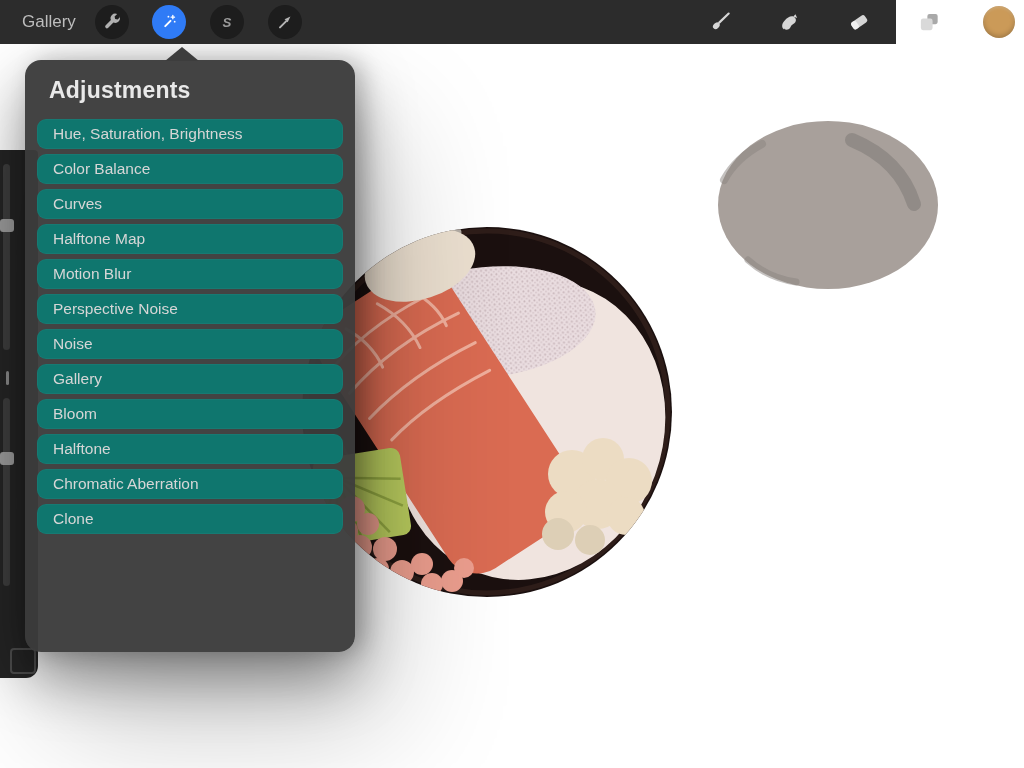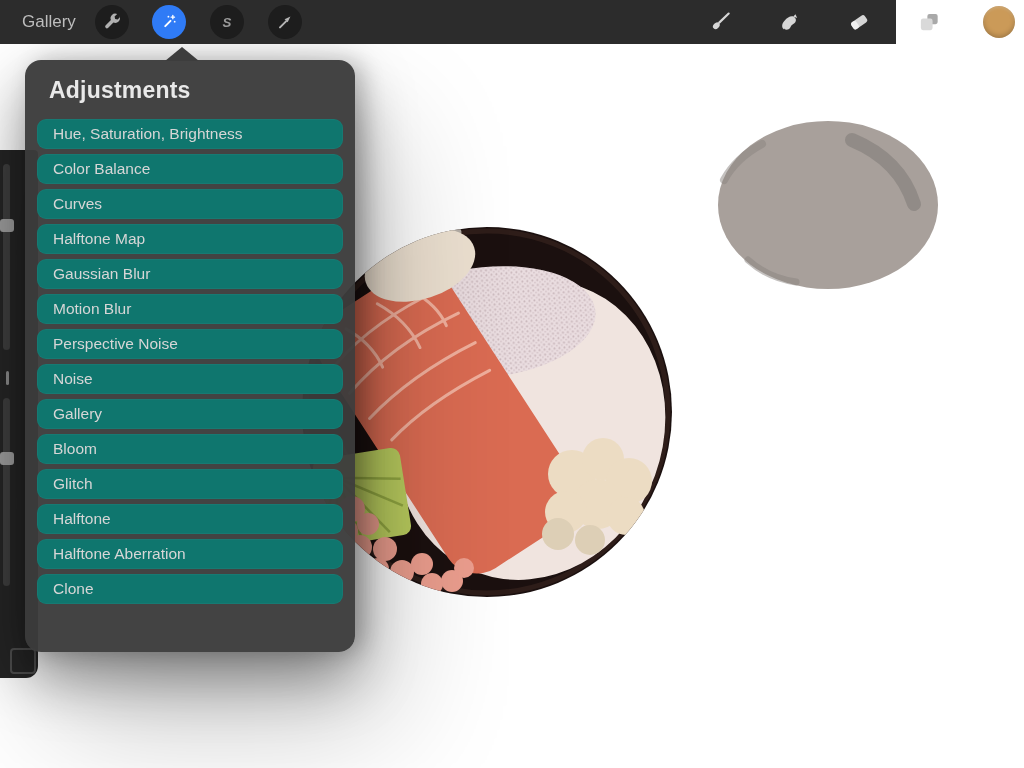--- a/index.html
+++ b/index.html
@@ -212,45 +212,39 @@
       <div class="menu-item">
         <span>Color Balance</span>
       </div>
       <div class="menu-item">
         <span>Curves</span>
       </div>
       <div class="menu-item">
         <span>Halftone Map</span>
       </div>
       <div class="menu-item">
-        <span>Gaussian Blur</span>
-      </div>
-      <div class="menu-item">
         <span>Motion Blur</span>
       </div>
       <div class="menu-item">
         <span>Perspective Noise</span>
       </div>
       <div class="menu-item">
         <span>Noise</span>
       </div>
       <div class="menu-item">
         <span>Gallery</span>
       </div>
       <div class="menu-item">
         <span>Bloom</span>
       </div>
       <div class="menu-item">
-        <span>Glitch</span>
-      </div>
-      <div class="menu-item">
         <span>Halftone</span>
       </div>
       <div class="menu-item">
-        <span>Halftone Aberration</span>
+        <span>Chromatic Aberration</span>
       </div>
       <div class="menu-item">
         <span>Clone</span>
       </div>
     </div>
 </div>
 
 <div class="toolbar">
   <div class="gallery-label">Gallery</div>
 

